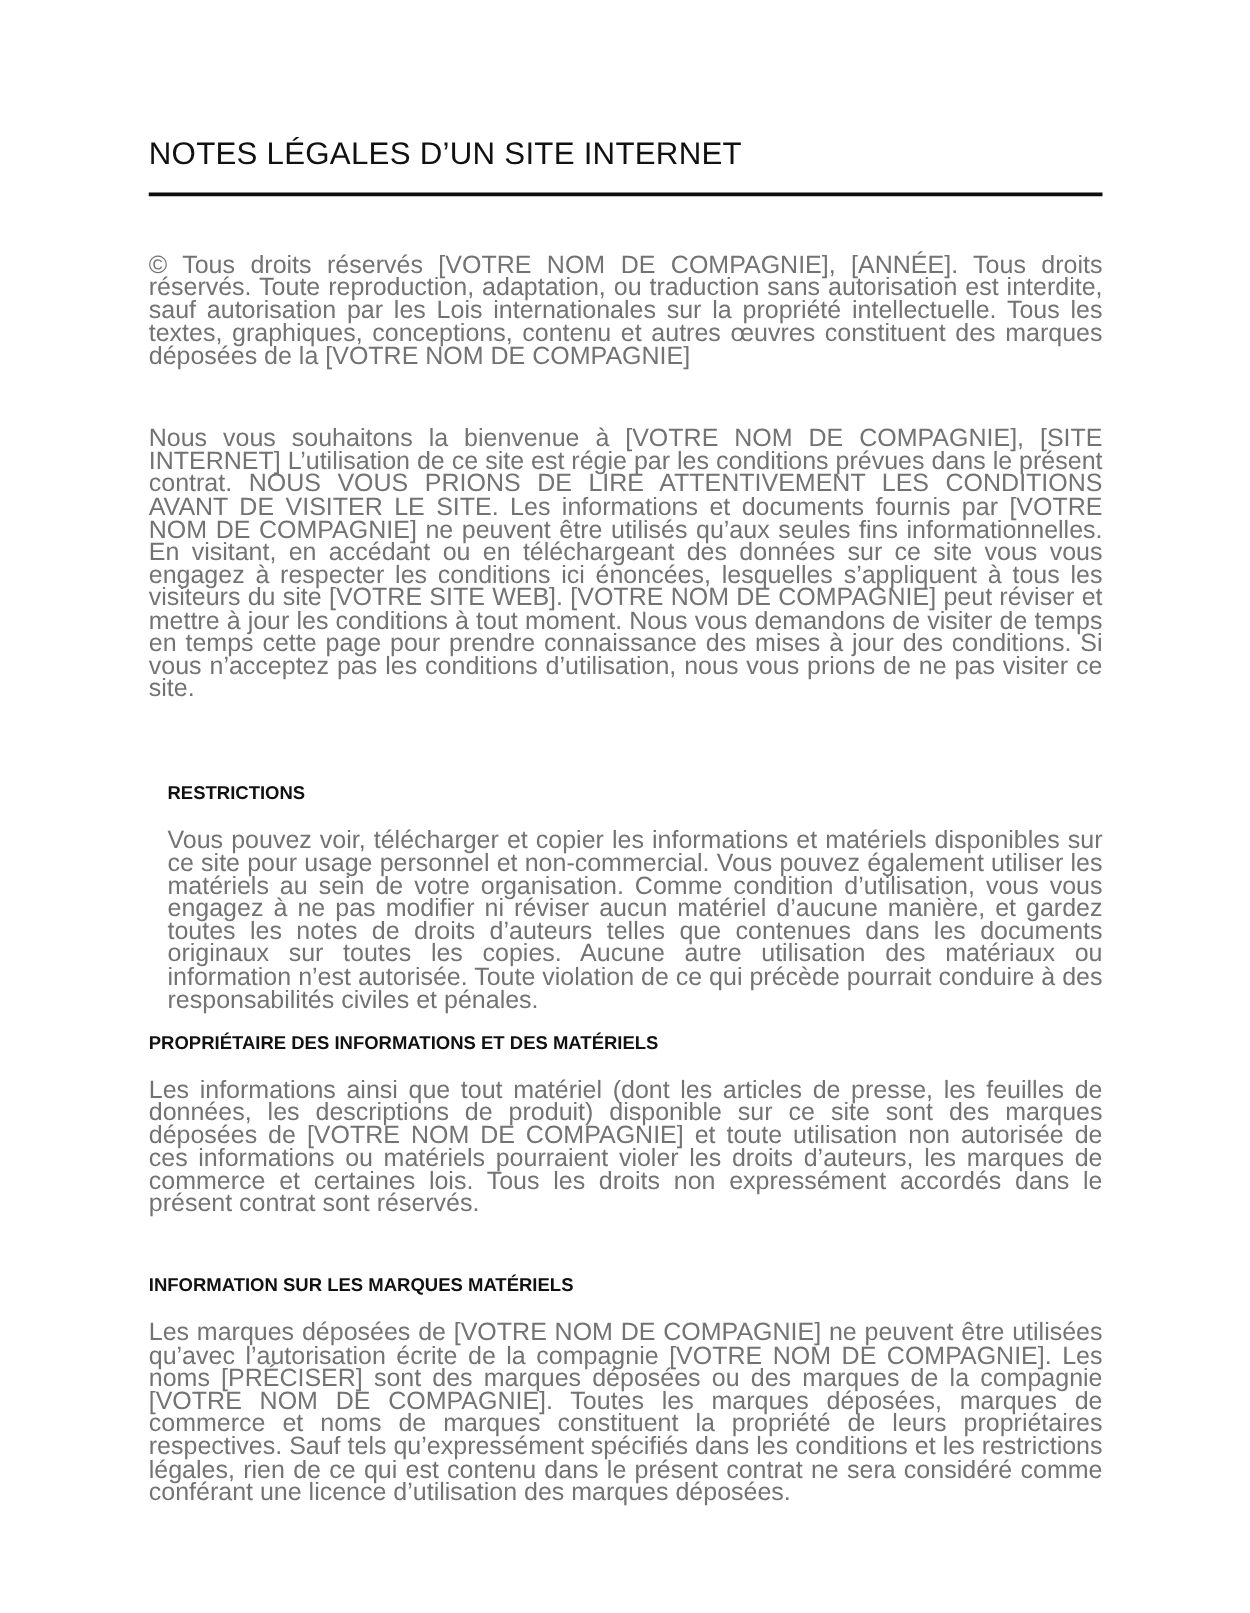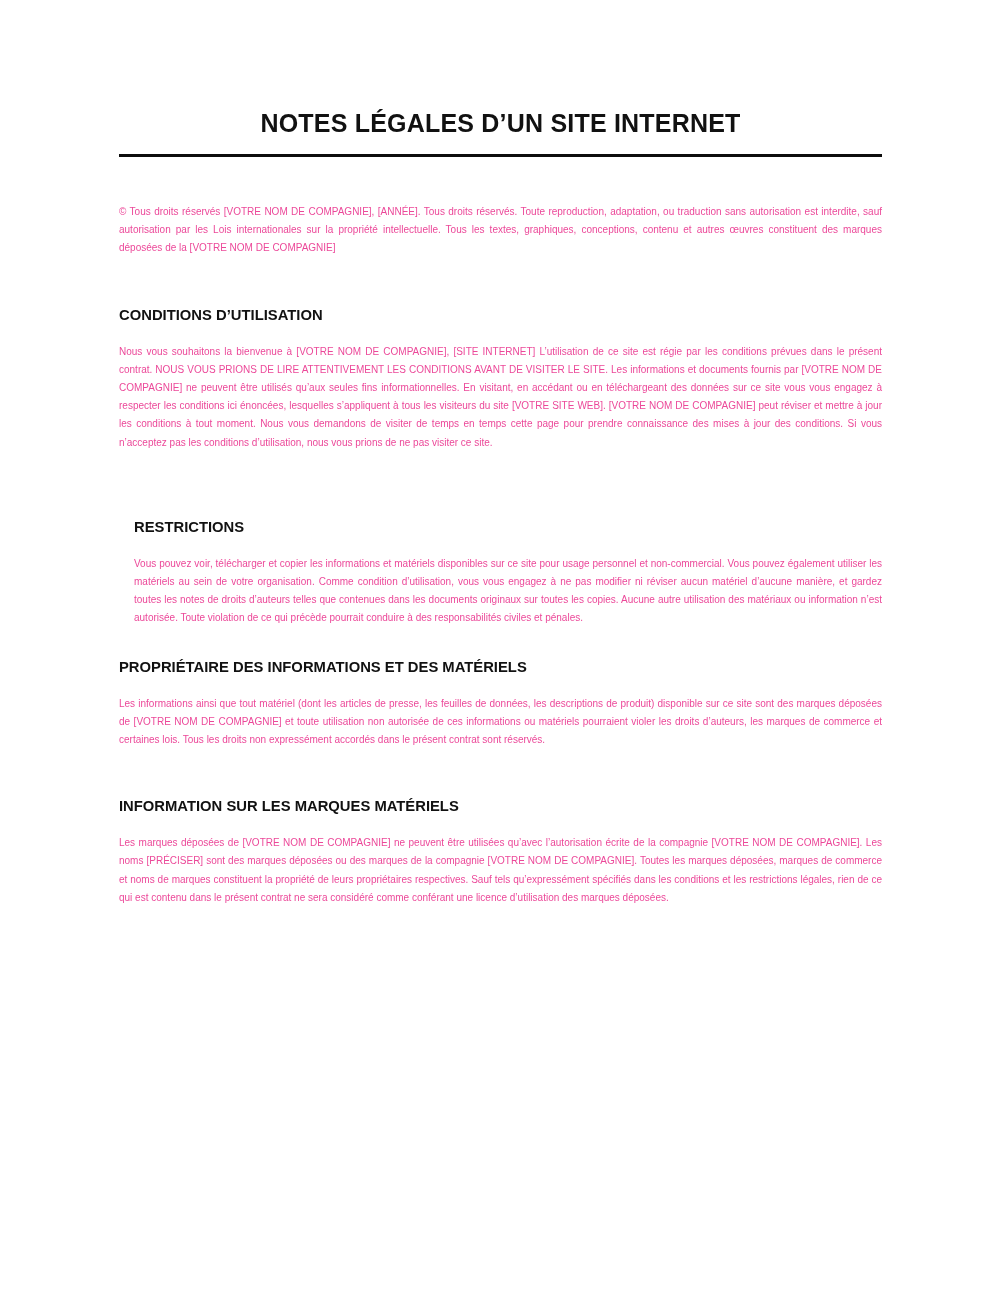--- a/index.html
+++ b/index.html
@@ -18,64 +18,63 @@
     box-sizing: border-box;
     width: 1000px;
     height: 1290px;
     padding: 108px 118px 40px 119px;
     overflow: hidden;
   }
   .doc-title {
     margin: 0 0 16px 0;
     font-size: 25px;
     line-height: 30px;
-    font-weight: bold;
-    text-align: center;
+    font-weight: normal;
+    text-align: left;
     letter-spacing: 0.2px;
     color: #111;
   }
   .title-rule {
     border: none;
     border-top: 3px solid #0d0d0d;
     margin: 0 0 46px 0;
   }
   .body-text {
     margin: 0;
-    font-size: 10px;
+    font-size: 20px;
     line-height: 18.2px;
     text-align: justify;
     text-justify: inter-word;
-    color: #ec4899;
+    color: #737373;
   }
   .section {
     margin-top: 48px;
   }
   .section.gap-xl { margin-top: 66px; margin-left: 15px; }
-  .section.gap-sm { margin-top: 30px; }
+  .section.gap-sm { margin-top: 17px; }
   .section-heading {
     margin: 0 0 19px 0;
     font-size: 14.8px;
     line-height: 18px;
     font-weight: bold;
     color: #111;
   }
 </style>
 </head>
 <body>
 
 <div class="page">
 
   <h1 class="doc-title">NOTES LÉGALES D’UN SITE INTERNET</h1>
 
   <hr class="title-rule">
 
   <p class="body-text">© Tous droits réservés [VOTRE NOM DE COMPAGNIE], [ANNÉE]. Tous droits réservés. Toute reproduction, adaptation, ou traduction sans autorisation est interdite, sauf autorisation par les Lois internationales sur la propriété intellectuelle. Tous les textes, graphiques, conceptions, contenu et autres œuvres constituent des marques déposées de la [VOTRE NOM DE COMPAGNIE]</p>
 
   <div class="section">
-    <h2 class="section-heading">CONDITIONS D’UTILISATION</h2>
     <p class="body-text">Nous vous souhaitons la bienvenue à [VOTRE NOM DE COMPAGNIE], [SITE INTERNET] L’utilisation de ce site est régie par les conditions prévues dans le présent contrat. NOUS VOUS PRIONS DE LIRE ATTENTIVEMENT LES CONDITIONS AVANT DE VISITER LE SITE. Les informations et documents fournis par [VOTRE NOM DE COMPAGNIE] ne peuvent être utilisés qu’aux seules fins informationnelles. En visitant, en accédant ou en téléchargeant des données sur ce site vous vous engagez à respecter les conditions ici énoncées, lesquelles s’appliquent à tous les visiteurs du site [VOTRE SITE WEB].  [VOTRE NOM DE COMPAGNIE] peut réviser et mettre à jour les conditions à tout moment. Nous vous demandons de visiter de temps en temps cette page pour prendre connaissance des mises à jour des conditions. Si vous n’acceptez pas les conditions d’utilisation, nous vous prions de ne pas visiter ce site.</p>
   </div>
 
   <div class="section gap-xl">
     <h2 class="section-heading">RESTRICTIONS</h2>
     <p class="body-text">Vous pouvez voir, télécharger et copier les informations et matériels disponibles sur ce site pour usage personnel et non-commercial. Vous pouvez également utiliser les matériels au sein de votre organisation. Comme condition d’utilisation, vous vous engagez à ne pas modifier ni réviser aucun matériel d’aucune manière, et gardez toutes les notes de droits d’auteurs telles que contenues dans les documents originaux sur toutes les copies. Aucune autre utilisation des matériaux ou information n’est autorisée. Toute violation de ce qui précède pourrait conduire à des responsabilités civiles et pénales.</p>
   </div>
 
   <div class="section gap-sm">
     <h2 class="section-heading">PROPRIÉTAIRE DES INFORMATIONS ET DES MATÉRIELS</h2>

